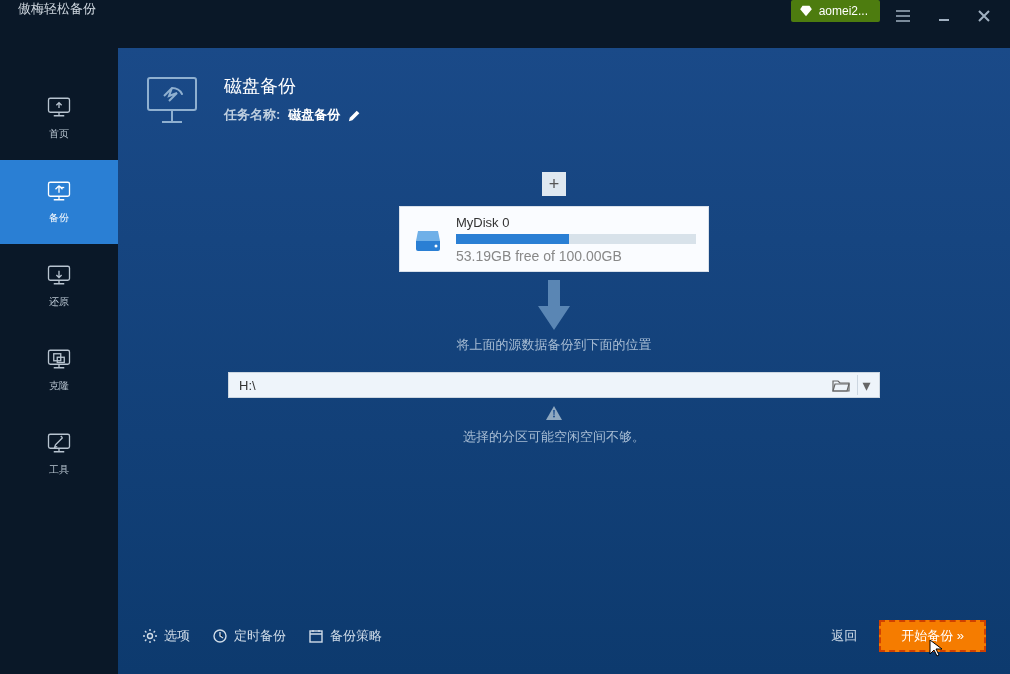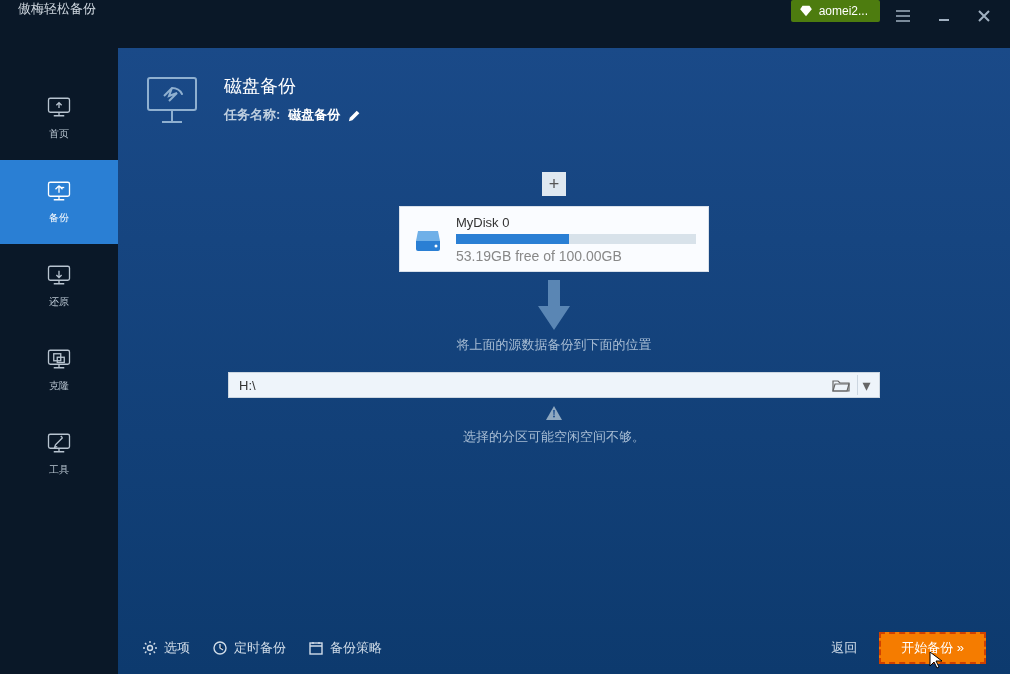--- a/index.html
+++ b/index.html
@@ -34,21 +34,21 @@
 .disk-free { font-size: 14px; color: #888; }
 .arrow-down { margin: 8px 0 6px; }
 .arrow-down svg { display: block; }
 .instruction { color: #a8bdd4; font-size: 13px; margin-bottom: 18px; }
 .dest-row { width: 652px; margin: 0 auto; }
 .dest-input { height: 26px; background: #eef4fa; display: flex; align-items: center; padding: 0 4px 0 10px; border: 1px solid #ccd6e0; }
 .dest-path { flex: 1; font-size: 13px; color: #333; }
 .dest-folder { width: 24px; height: 20px; cursor: pointer; display: flex; align-items: center; justify-content: center; }
 .dest-drop { width: 18px; height: 20px; cursor: pointer; display: flex; align-items: center; justify-content: center; color: #666; border-left: 1px solid #ccd6e0; margin-left: 4px; }
 .warning-row { display: flex; align-items: center; gap: 8px; margin-top: 8px; color: #a8bdd4; font-size: 13px; flex-direction: column; }
-.footer { position: absolute; bottom: 22px; left: 24px; right: 24px; display: flex; align-items: center; gap: 22px; color: #d0dce8; font-size: 13px; }
+.footer { position: absolute; bottom: 34px; left: 24px; right: 24px; display: flex; align-items: center; gap: 22px; color: #d0dce8; font-size: 13px; }
 .footer-link { display: flex; align-items: center; gap: 6px; cursor: pointer; }
 .footer-spacer { flex: 1; }
 .back-btn { cursor: pointer; }
 .start-btn { background: #f57c00; color: #fff; height: 32px; padding: 12px 20px; display: flex; align-items: center; gap: 4px; cursor: pointer; border: 2px dashed #d04000; position: relative; }
 .cursor-overlay { position: absolute; right: 38px; bottom: -8px; pointer-events:none; }
 </style>
 </head>
 <body>
 
 <div class="window">

